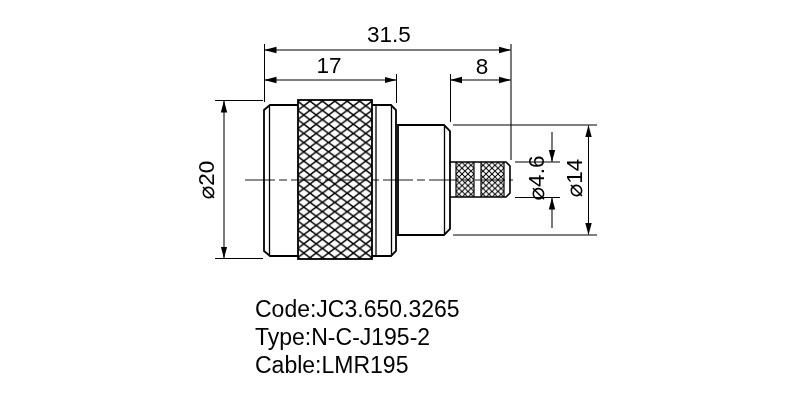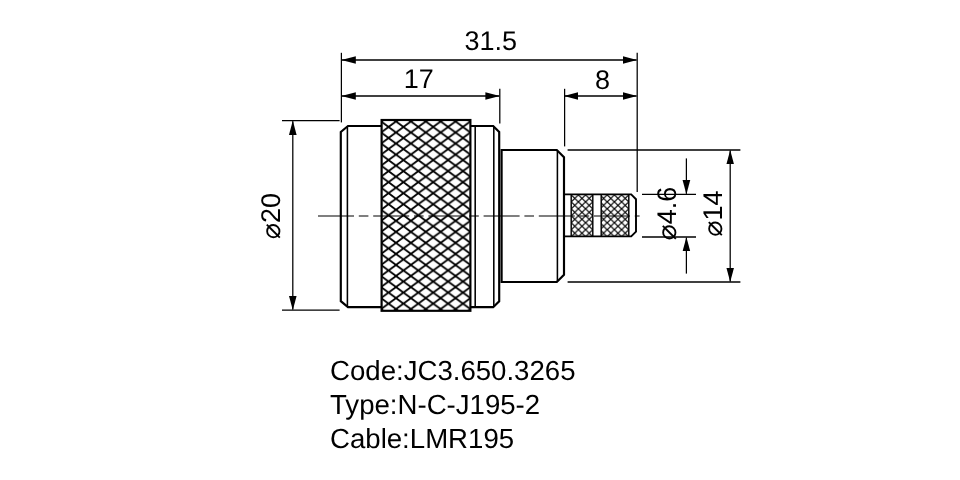--- a/index.html
+++ b/index.html
@@ -7,21 +7,20 @@
     padding: 0;
     background: #ffffff;
   }
   .canvas {
     position: relative;
     width: 656px;
     height: 400px;
     background: #ffffff;
     overflow: hidden;
     font-family: "Liberation Sans", "DejaVu Sans", sans-serif;
-    padding-left: 20px;
   }
   svg text {
     font-family: "Liberation Sans", "DejaVu Sans", sans-serif;
     fill: #000000;
   }
   .dim-text { font-size: 22.5px; }
   .note-text { font-size: 23px; }
 </style>
 </head>
 <body>

